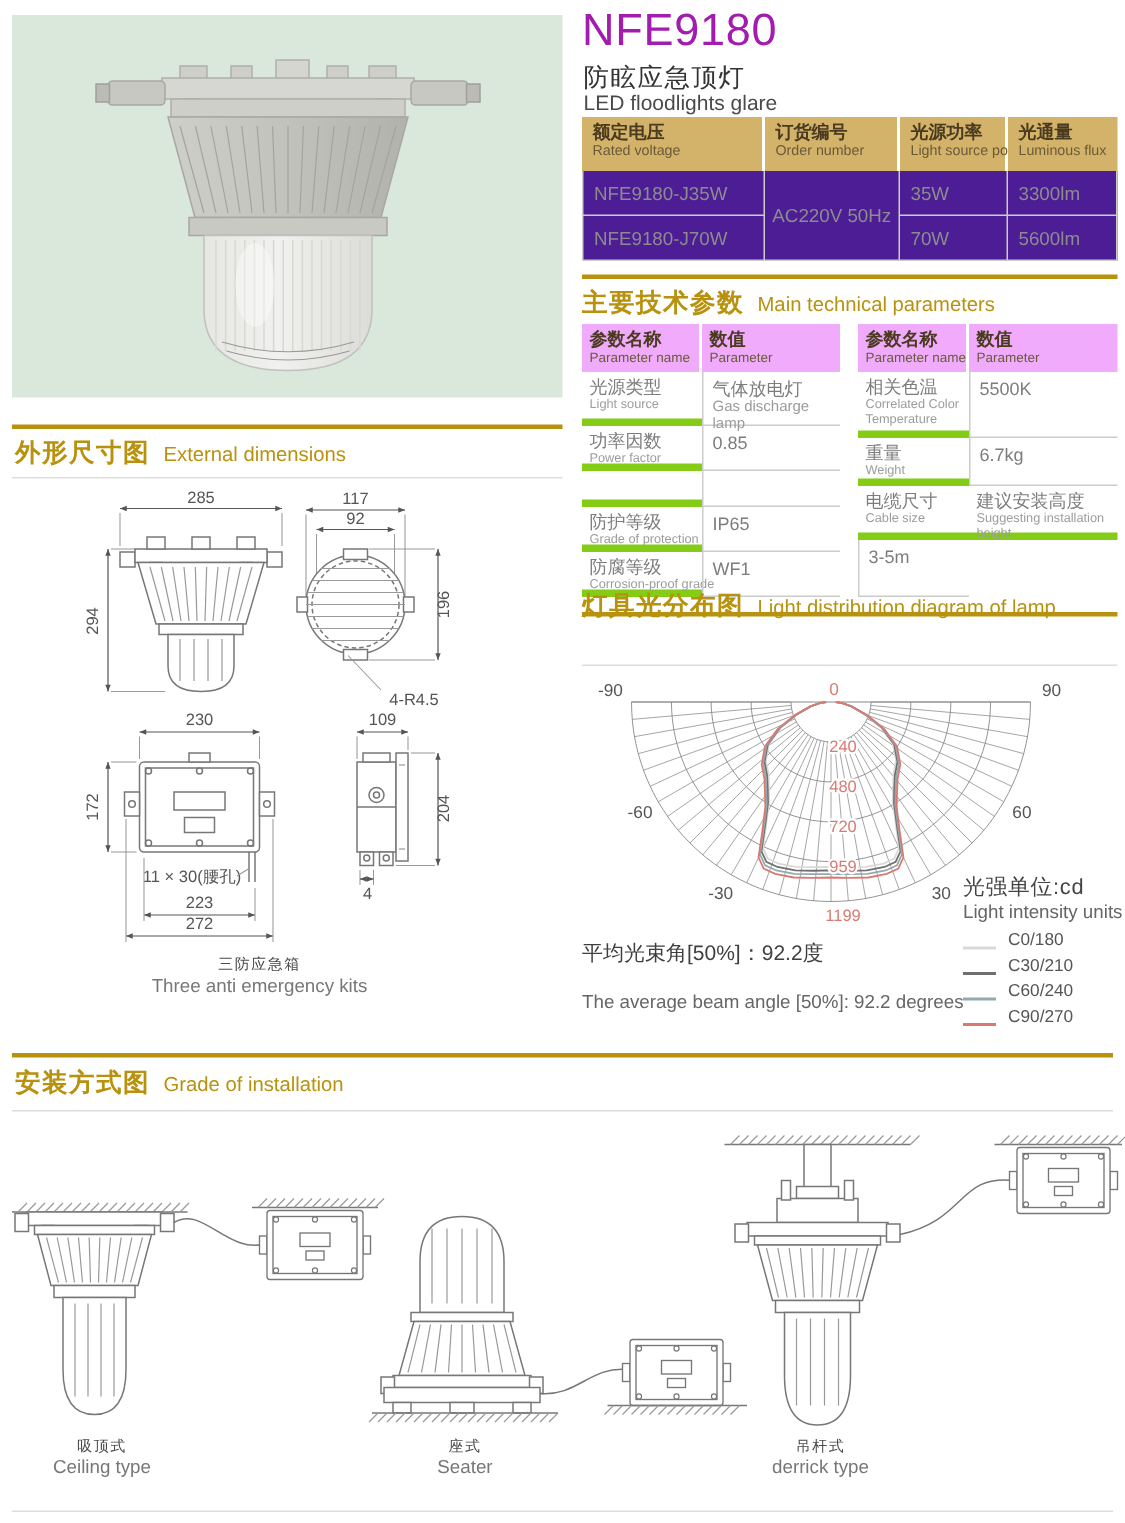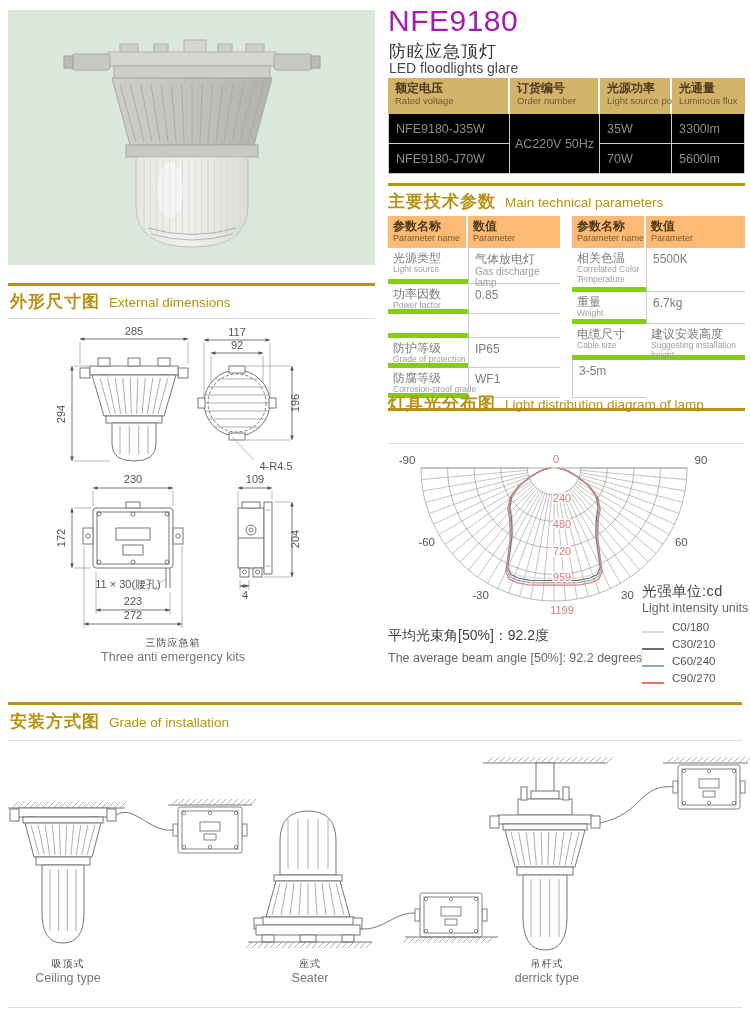--- a/index.html
+++ b/index.html
@@ -18,28 +18,28 @@
   .sub-en{font-size:14px;color:#4a4a4a}
   
   .photo{background:#d9e8da}
   
   .order-grid{display:grid;grid-template-columns:122px 90px 72px 73px;grid-template-rows:36px 30px 30px}
   .oh{background:#d3b269;padding:3px 0 0 7px;border-right:2px solid #fff}
   .oh.last{border-right:none}
   .oh .hc{font-size:12px;font-weight:bold;color:#4a3a20;line-height:14px}
   .oh .he{font-size:9.5px;color:#6b5a3a;line-height:11px;white-space:nowrap}
   .oc{font-size:12.5px;color:#8c8c8c;display:flex;align-items:center;padding-left:7px;
-      border-bottom:1px solid #ccc;border-right:1px solid #ccc;background:#000000}
+      border-bottom:1px solid #ccc;border-right:1px solid #ccc;background:#4c1d95}
   .oc.bl{border-left:1px solid #ccc}
   .oc.volt{grid-column:2;grid-row:2/4;justify-content:center;padding-left:0}
   
   .ttable{display:grid}
   .tl{grid-template-columns:80px 92px;grid-template-rows:32px 36px 30px 24px 30px 30px}
   .tr{grid-template-columns:74px 99px;grid-template-rows:32px 44px 32px 36px 38px}
-  .th{background:#fdba74;padding:3px 0 0 5px}
+  .th{background:#f0abfc;padding:3px 0 0 5px}
   .th.gap{border-right:2px solid #fff}
   .th .hc{font-size:12px;font-weight:bold;color:#4a3a20;line-height:14px}
   .th .he{font-size:9px;color:#6b5a3a;line-height:10px;white-space:nowrap}
   .tn{padding:3px 0 0 5px;border-bottom:5px solid #84cc16}
   .tn .nc{font-size:12px;color:#7d7d7d;line-height:14px;white-space:nowrap}
   .tn .ne{font-size:8.5px;color:#9c9c9c;line-height:9.5px}
   .tl .tn .ne{white-space:nowrap}
   .tv{padding:4px 0 0 6px;border-bottom:1px solid #ccc;border-left:1px solid #ccc}
   .tv .vc{font-size:12px;color:#7d7d7d;line-height:14px}
   .tv .ve{font-size:10px;color:#9c9c9c;line-height:11px}
@@ -56,21 +56,21 @@
   
   .cap{text-align:center}
   .cap .c1{font-size:10px;color:#4a4a4a;letter-spacing:1px}
   .cap .c2{font-size:12.5px;color:#777}
   .legend-title-cn{font-size:14.5px;color:#444;letter-spacing:.5px}
   .legend-title-en{font-size:12.5px;color:#666}
   .lg-row{display:flex;align-items:flex-end;gap:8px;margin-top:5px}
   .lg-line{width:22px;height:1.6px}
   .lg-lab{font-size:11.5px;color:#555}
   .beam-cn{font-size:14px;color:#3f3f3f}
-  .beam-en{font-size:12.5px;color:#666;margin-top:6px}
+  .beam-en{font-size:12.5px;color:#666;margin-top:16px}
 </style>
 </head>
 <body>
 
 <div class="abs photo" style="left:8px;top:10px;width:367px;height:255px">
   <svg id="photoSvg" width="367" height="255" viewBox="0 0 367 255">
     <defs>
       <linearGradient id="gbody" x1="0" y1="0" x2="1" y2="0">
         <stop offset="0" stop-color="#cfcfca"></stop>
           <stop offset=".5" stop-color="#c2c2bc"></stop>

